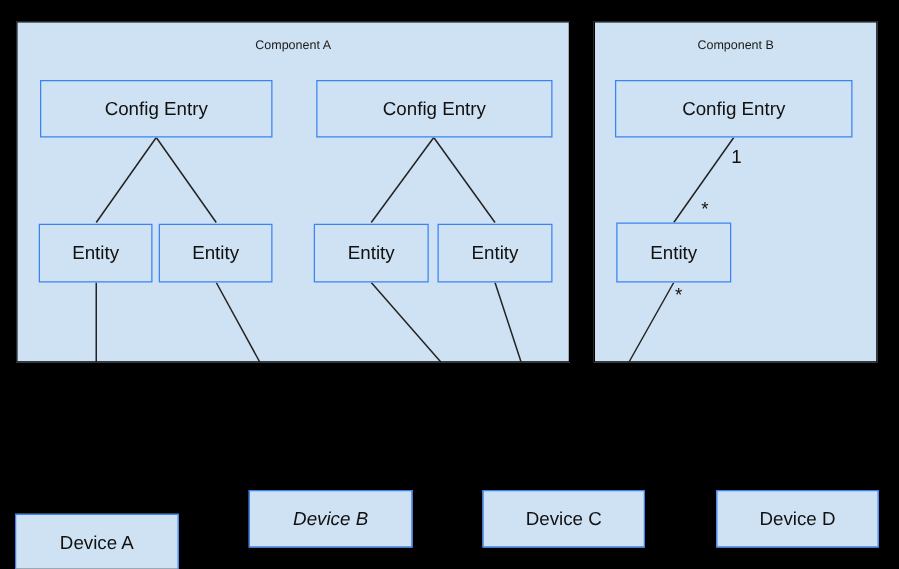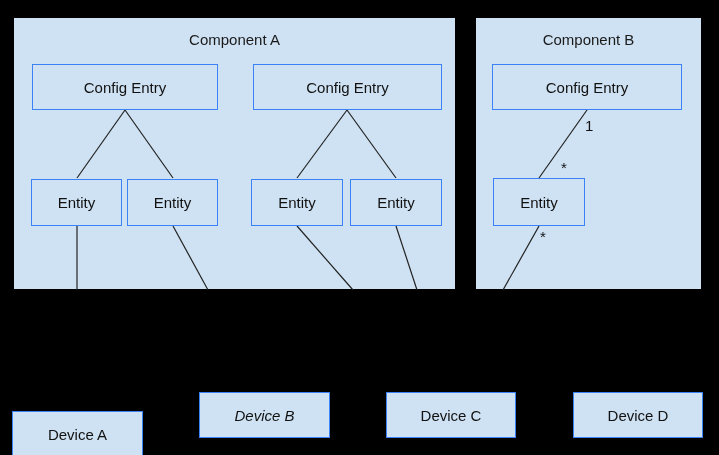--- a/index.html
+++ b/index.html
@@ -23,21 +23,21 @@
     border: 1px solid #000000;
     box-sizing: border-box;
     z-index: 0;
   }
   .comp-title {
     position: absolute;
     left: 0;
     top: 13px;
     width: 100%;
     text-align: center;
-    font-size: 15px;
+    font-size: 10px;
     color: #1a1a1a;
     z-index: 3;
   }
   svg.connectors {
     position: absolute;
     left: 0;
     top: 0;
     z-index: 1;
   }
   svg.connectors line {

